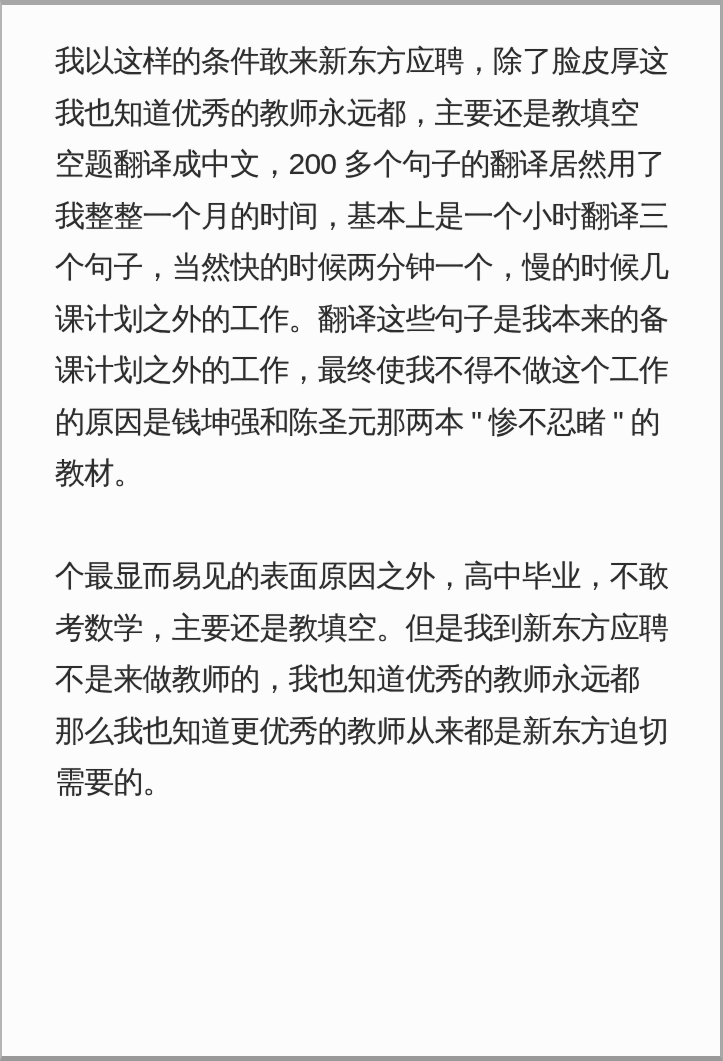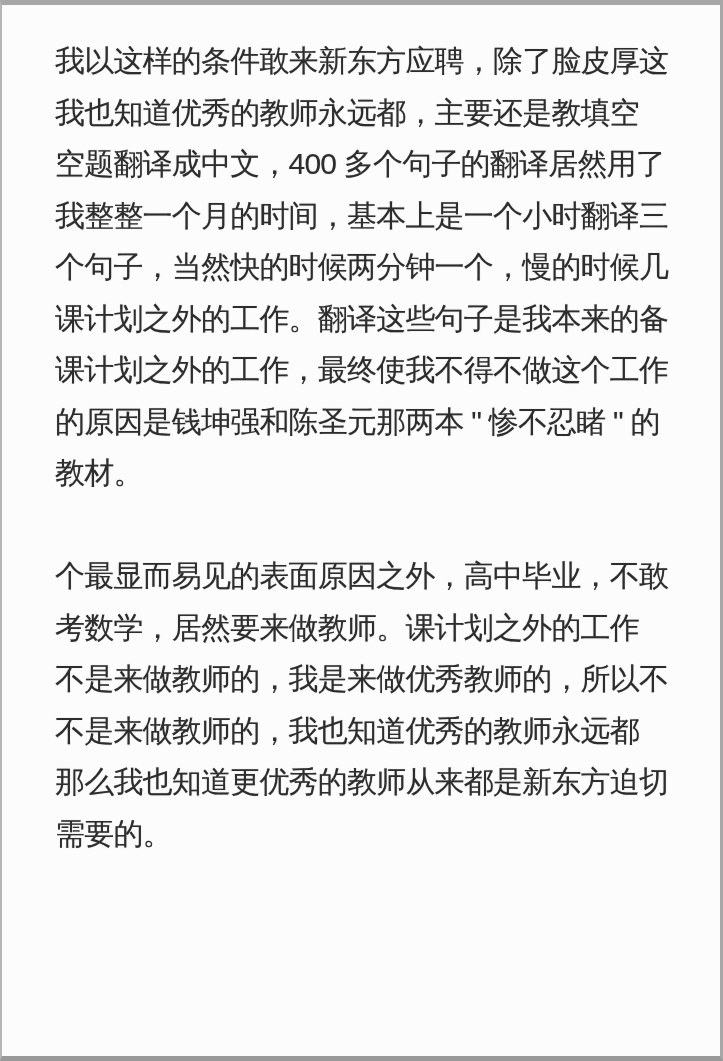--- a/index.html
+++ b/index.html
@@ -36,30 +36,29 @@
   }
 </style>
 </head>
 <body>
 
 <div class="page">
   <div class="content">
       <div class="paragraph">
         <div class="line">我以这样的条件敢来新东方应聘，除了脸皮厚这</div>
         <div class="line">我也知道优秀的教师永远都，主要还是教填空</div>
-        <div class="line">空题翻译成中文，400 多个句子的翻译居然用了</div>
+        <div class="line">空题翻译成中文，200 多个句子的翻译居然用了</div>
         <div class="line">我整整一个月的时间，基本上是一个小时翻译三</div>
         <div class="line">个句子，当然快的时候两分钟一个，慢的时候几</div>
         <div class="line">课计划之外的工作。翻译这些句子是我本来的备</div>
         <div class="line">课计划之外的工作，最终使我不得不做这个工作</div>
         <div class="line">的原因是钱坤强和陈圣元那两本 " 惨不忍睹 " 的</div>
         <div class="line">教材。</div>
       </div>
       <div class="paragraph">
         <div class="line">个最显而易见的表面原因之外，高中毕业，不敢</div>
-        <div class="line">考数学，居然要来做教师。课计划之外的工作</div>
-        <div class="line">不是来做教师的，我是来做优秀教师的，所以不</div>
+        <div class="line">考数学，主要还是教填空。但是我到新东方应聘</div>
         <div class="line">不是来做教师的，我也知道优秀的教师永远都</div>
         <div class="line">那么我也知道更优秀的教师从来都是新东方迫切</div>
         <div class="line">需要的。</div>
       </div>
     </div>
 </div>
 
 </body></html>

